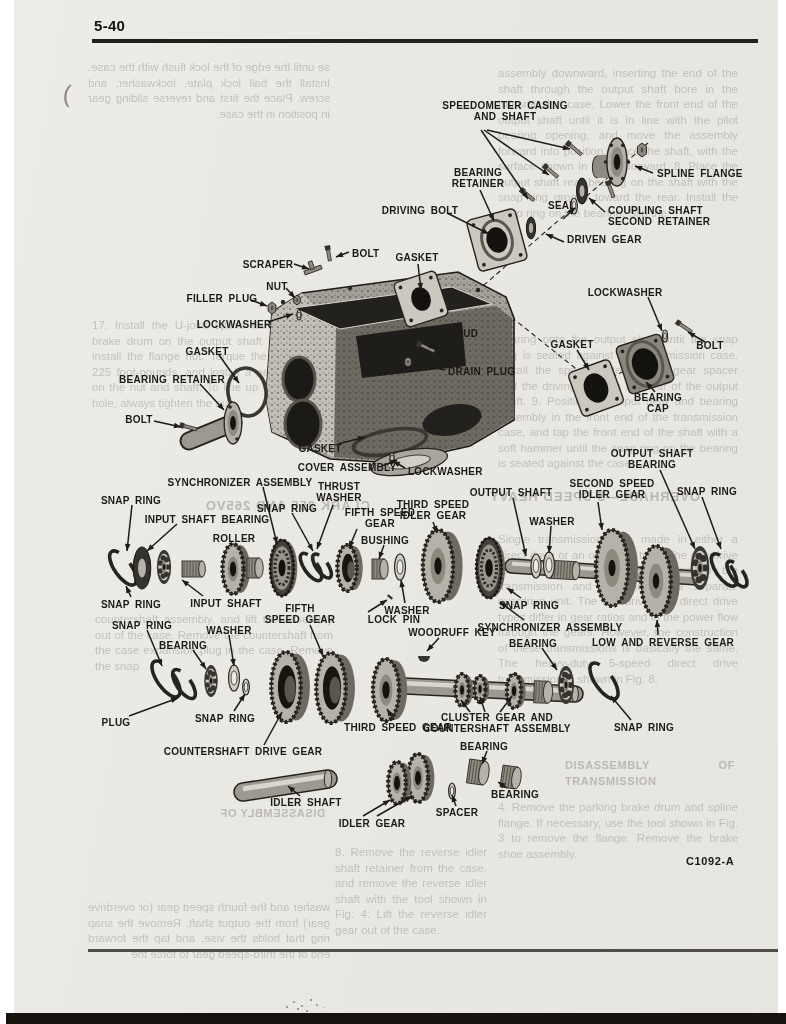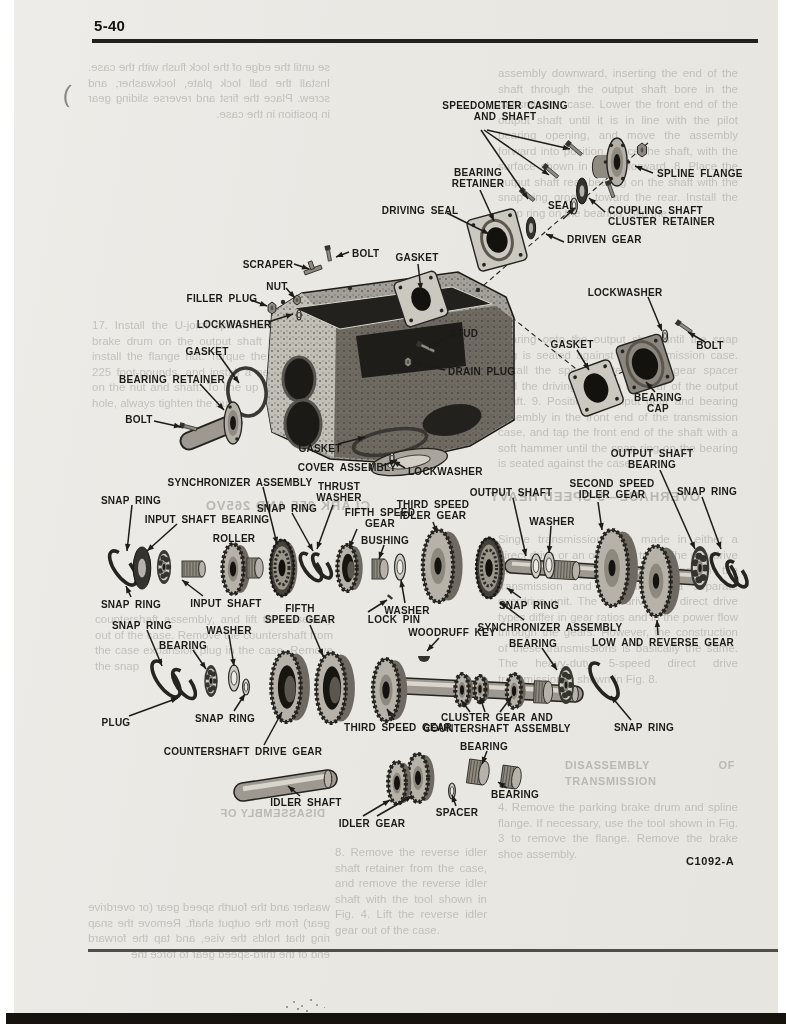--- a/index.html
+++ b/index.html
@@ -730,27 +730,27 @@
         <div>RETAINER</div>
       </div>
       <div class="lbl" style="left: 657px; top: 168px;">
         <div>SPLINE FLANGE</div>
       </div>
       <div class="lbl" style="left: 548px; top: 200px;">
         <div>SEAL</div>
       </div>
       <div class="lbl" style="left: 608px; top: 205px;">
         <div>COUPLING SHAFT</div>
-        <div>CLUSTER RETAINER</div>
+        <div>SECOND RETAINER</div>
       </div>
       <div class="lbl" style="left: 567px; top: 234px;">
         <div>DRIVEN GEAR</div>
       </div>
       <div class="lbl c" style="left: 420px; top: 205px;">
-        <div>DRIVING SEAL</div>
+        <div>DRIVING BOLT</div>
       </div>
       <div class="lbl" style="left: 352px; top: 248px;">
         <div>BOLT</div>
       </div>
       <div class="lbl c" style="left: 417px; top: 252px;">
         <div>GASKET</div>
       </div>
       <div class="lbl c" style="left: 268px; top: 259px;">
         <div>SCRAPER</div>
       </div>

